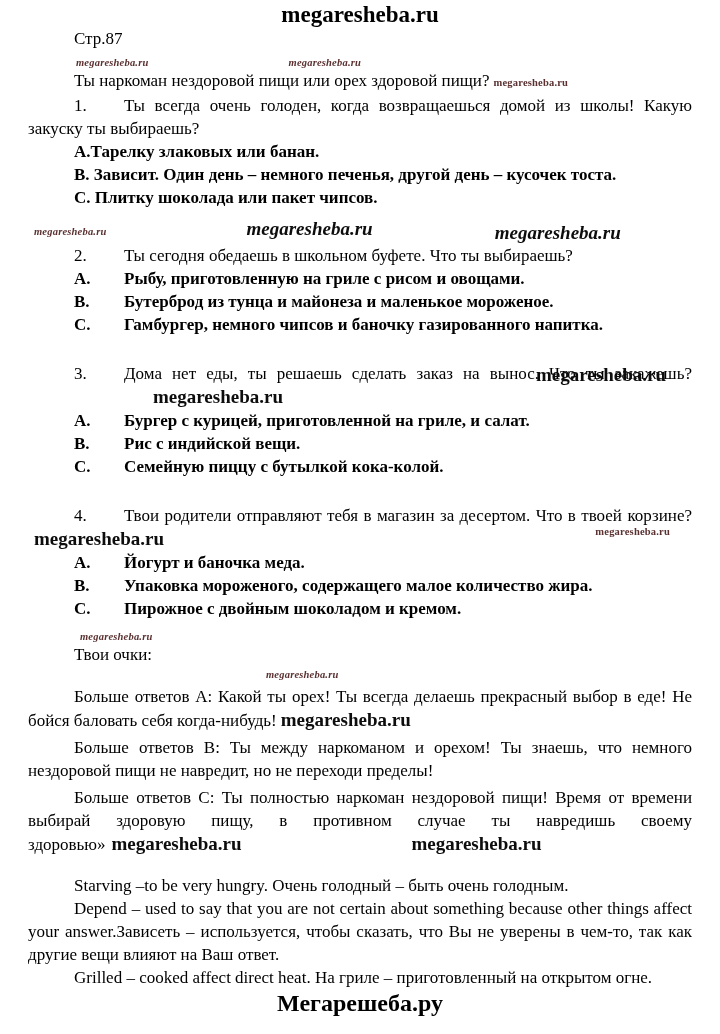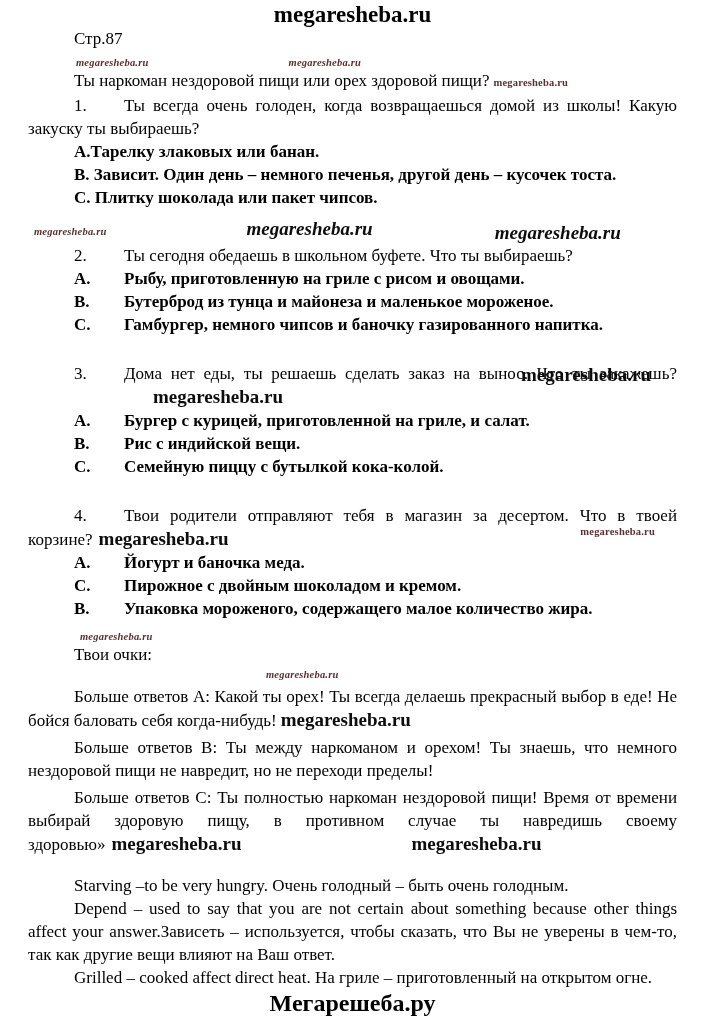--- a/index.html
+++ b/index.html
@@ -1,17 +1,17 @@
 <!DOCTYPE html>
 <html><head>
 <meta charset="utf-8">
 <style>
   html,body{margin:0;padding:0;background:#ffffff;}
   body{width:720px;height:1034px;overflow:hidden;font-family:"Liberation Serif","DejaVu Serif",serif;color:#000;}
-  .page{position:relative;padding:2px 43px 0 28px;box-sizing:border-box;width:720px;height:1034px;}
+  .page{position:relative;padding:2px 28px 0 28px;box-sizing:border-box;width:720px;height:1034px;}
   .p{font-size:17px;line-height:23px;margin:0;text-align:justify;}
   .ind{text-indent:46px;}
   .qnum{display:inline-block;width:50px;text-indent:0;}
   .opt{margin-left:46px;font-weight:bold;}
   .lt{display:inline-block;width:50px;}
   .wm-s{font-weight:bold;font-size:10.5px;color:#5a3030;letter-spacing:0.2px;}
   .wm-b{font-weight:bold;font-size:19px;color:#0d0d0d;font-family:"Liberation Serif",serif;}
   .top-wm{text-align:center;font-weight:bold;font-size:23px;line-height:25px;}
   .footer-wm{text-align:center;font-weight:bold;font-size:24px;line-height:25px;margin-top:2px;}
   .wmrow{line-height:13px;font-style:italic;}
@@ -56,22 +56,22 @@
   <section class="mt26">
     <p class="p ind rel"><span class="qnum">3.</span><span>Дома нет еды, ты решаешь сделать заказ на вынос. Что ты закажешь?</span><span class="wm-b" style="margin-left:125px">megaresheba.ru</span><span class="wm-b q3wm-right">megaresheba.ru</span></p>
     <p class="p opt"><span class="lt">А.</span><span>Бургер с курицей, приготовленной на гриле, и салат.</span></p>
     <p class="p opt"><span class="lt">В.</span><span>Рис с индийской вещи.</span></p>
     <p class="p opt"><span class="lt">С.</span><span>Семейную пиццу с бутылкой кока-колой.</span></p>
   </section>
 
   <section class="mt26">
     <p class="p ind rel"><span class="qnum">4.</span><span>Твои родители отправляют тебя в магазин за десертом. Что в твоей корзине?</span><span class="wm-b" style="margin-left:6px">megaresheba.ru</span><span class="wm-s q4wm-right">megaresheba.ru</span></p>
     <p class="p opt"><span class="lt">А.</span><span>Йогурт и баночка меда.</span></p>
+    <p class="p opt"><span class="lt">В.</span><span>Упаковка мороженого, содержащего малое количество жира.</span></p>
     <p class="p opt"><span class="lt">С.</span><span>Пирожное с двойным шоколадом и кремом.</span></p>
-    <p class="p opt"><span class="lt">В.</span><span>Упаковка мороженого, содержащего малое количество жира.</span></p>
   </section>
 
   <div class="wmrow mt8"><span class="wm-s" style="margin-left:52px">megaresheba.ru</span></div>
 
   <p class="p ind">Твои очки:</p>
 
   <div class="wmrow"><span class="wm-s" style="margin-left:238px">megaresheba.ru</span></div>
 
   <p class="p ind mt4"><span>Больше ответов А: Какой ты орех! Ты всегда делаешь прекрасный выбор в еде! Не бойся баловать себя когда-нибудь!</span><span class="wm-b" style="margin-left:4px">megaresheba.ru</span></p>
 

